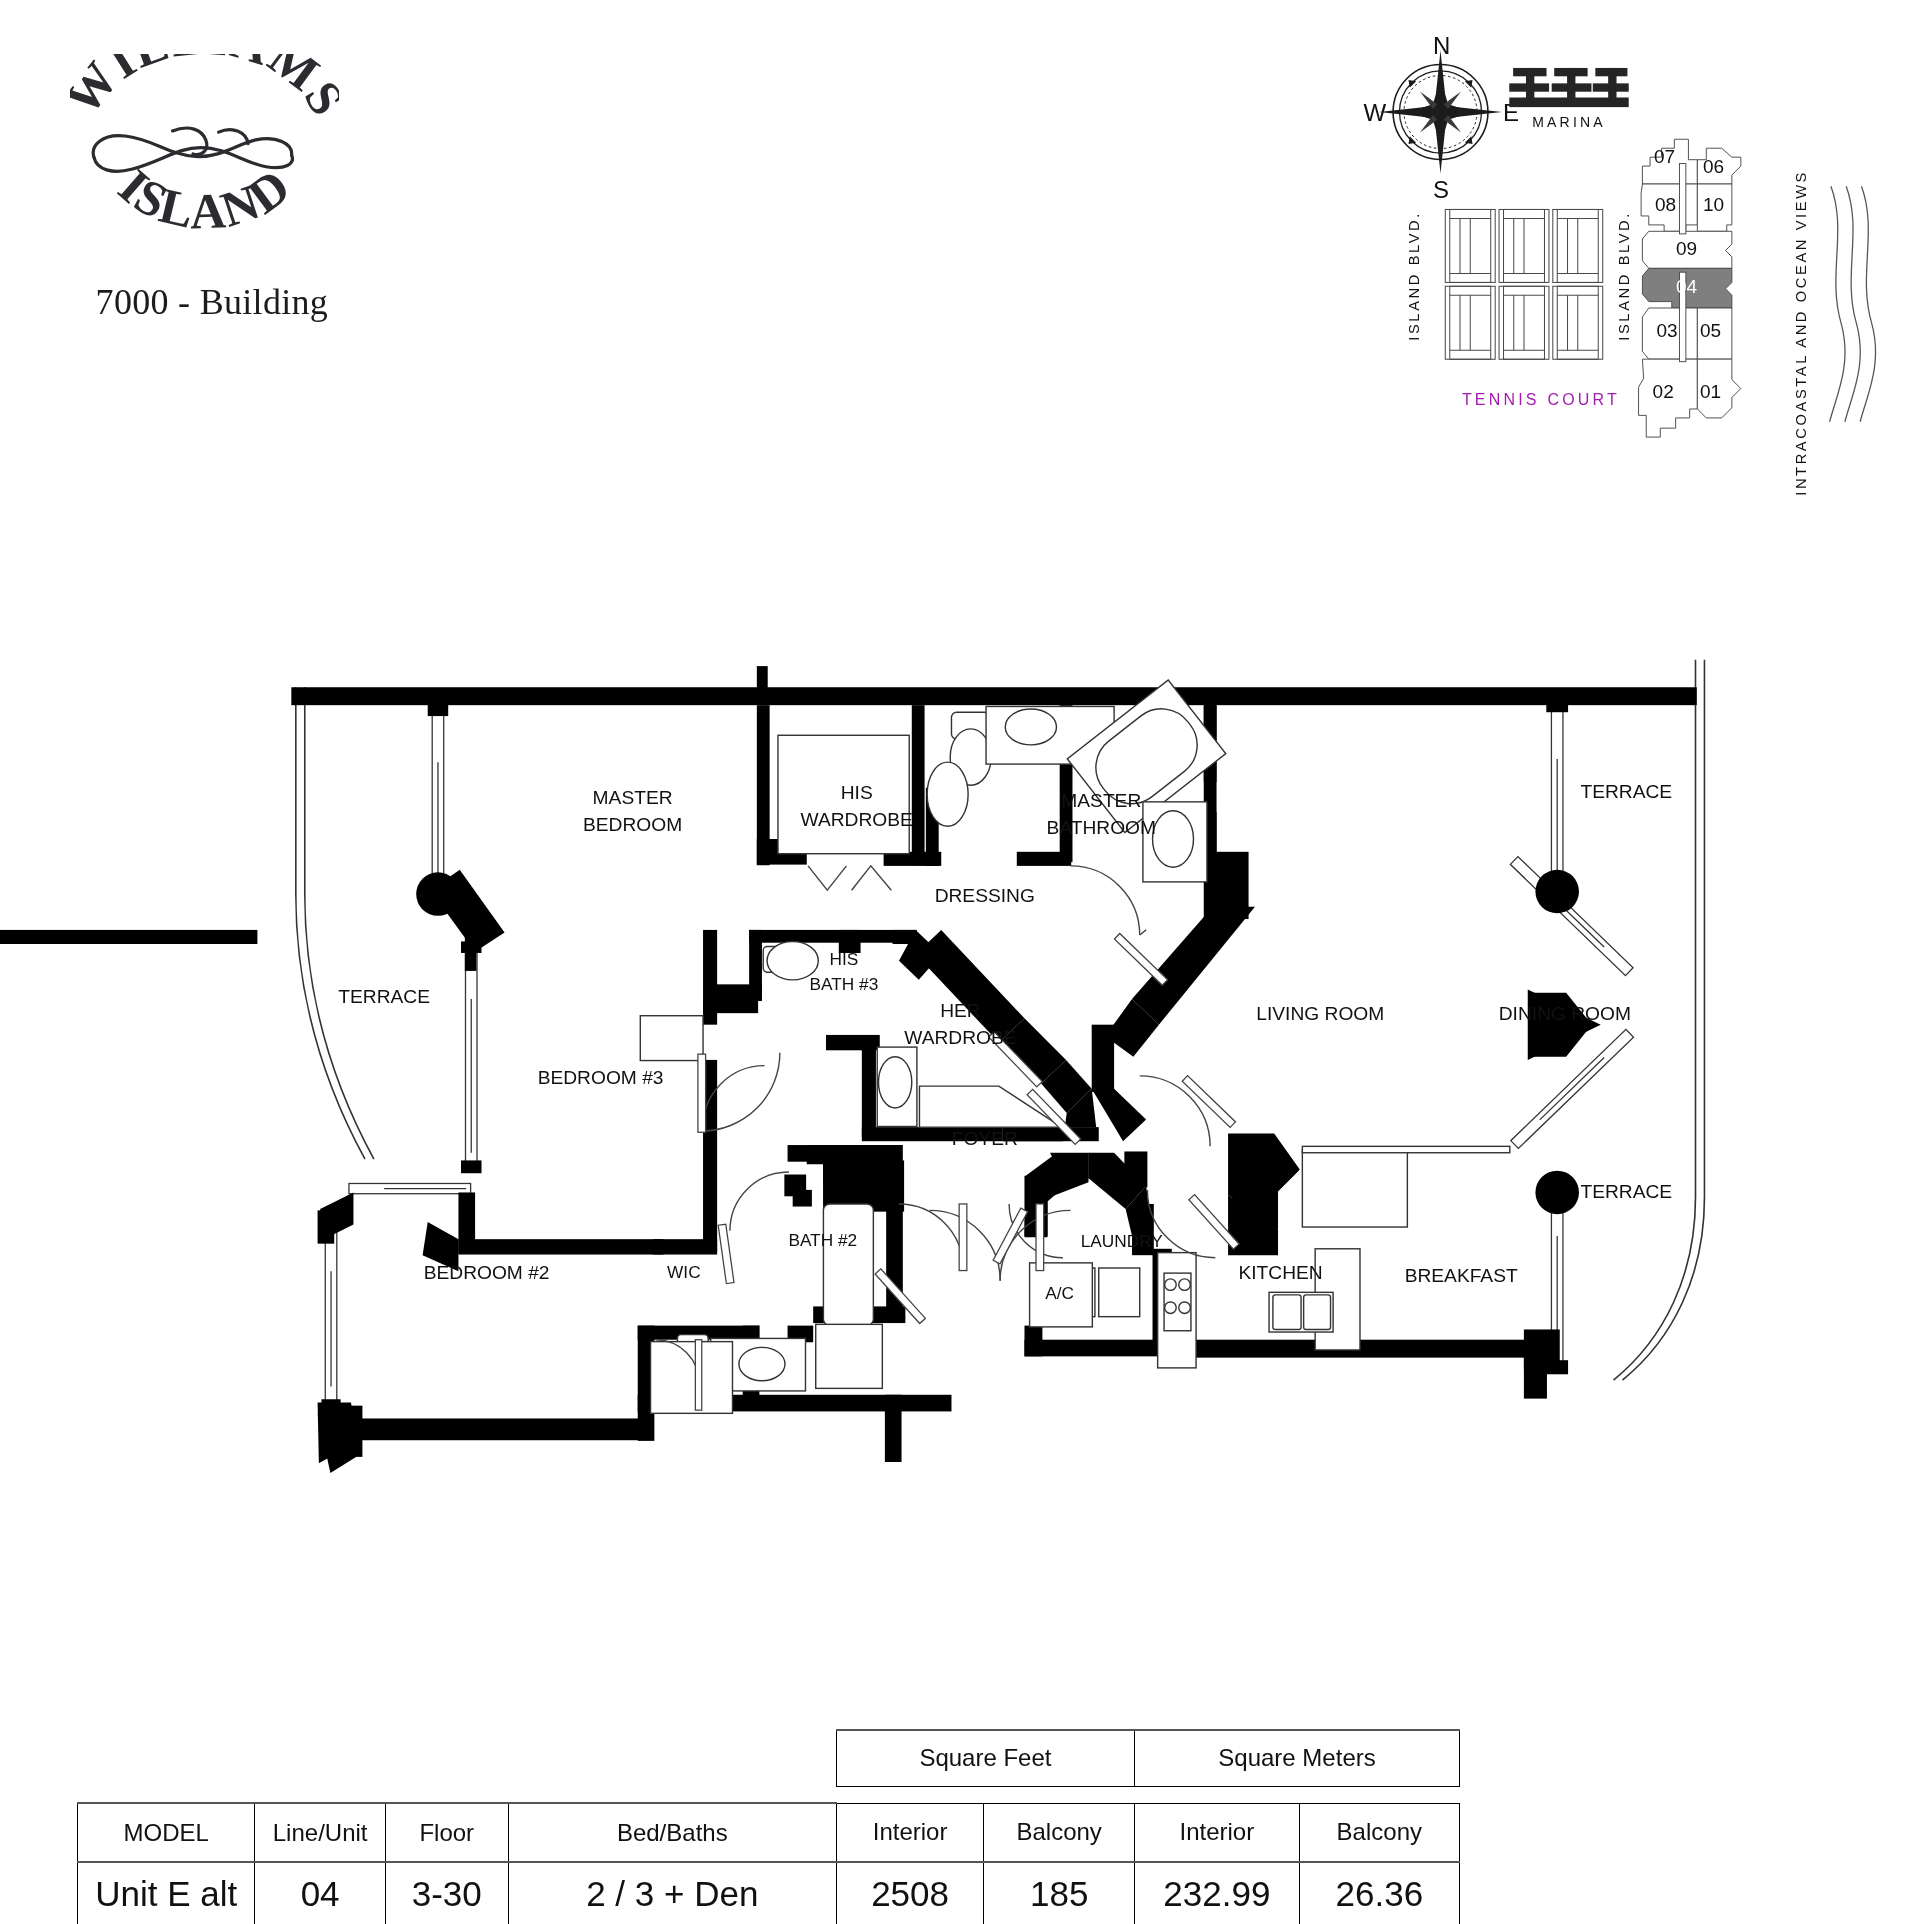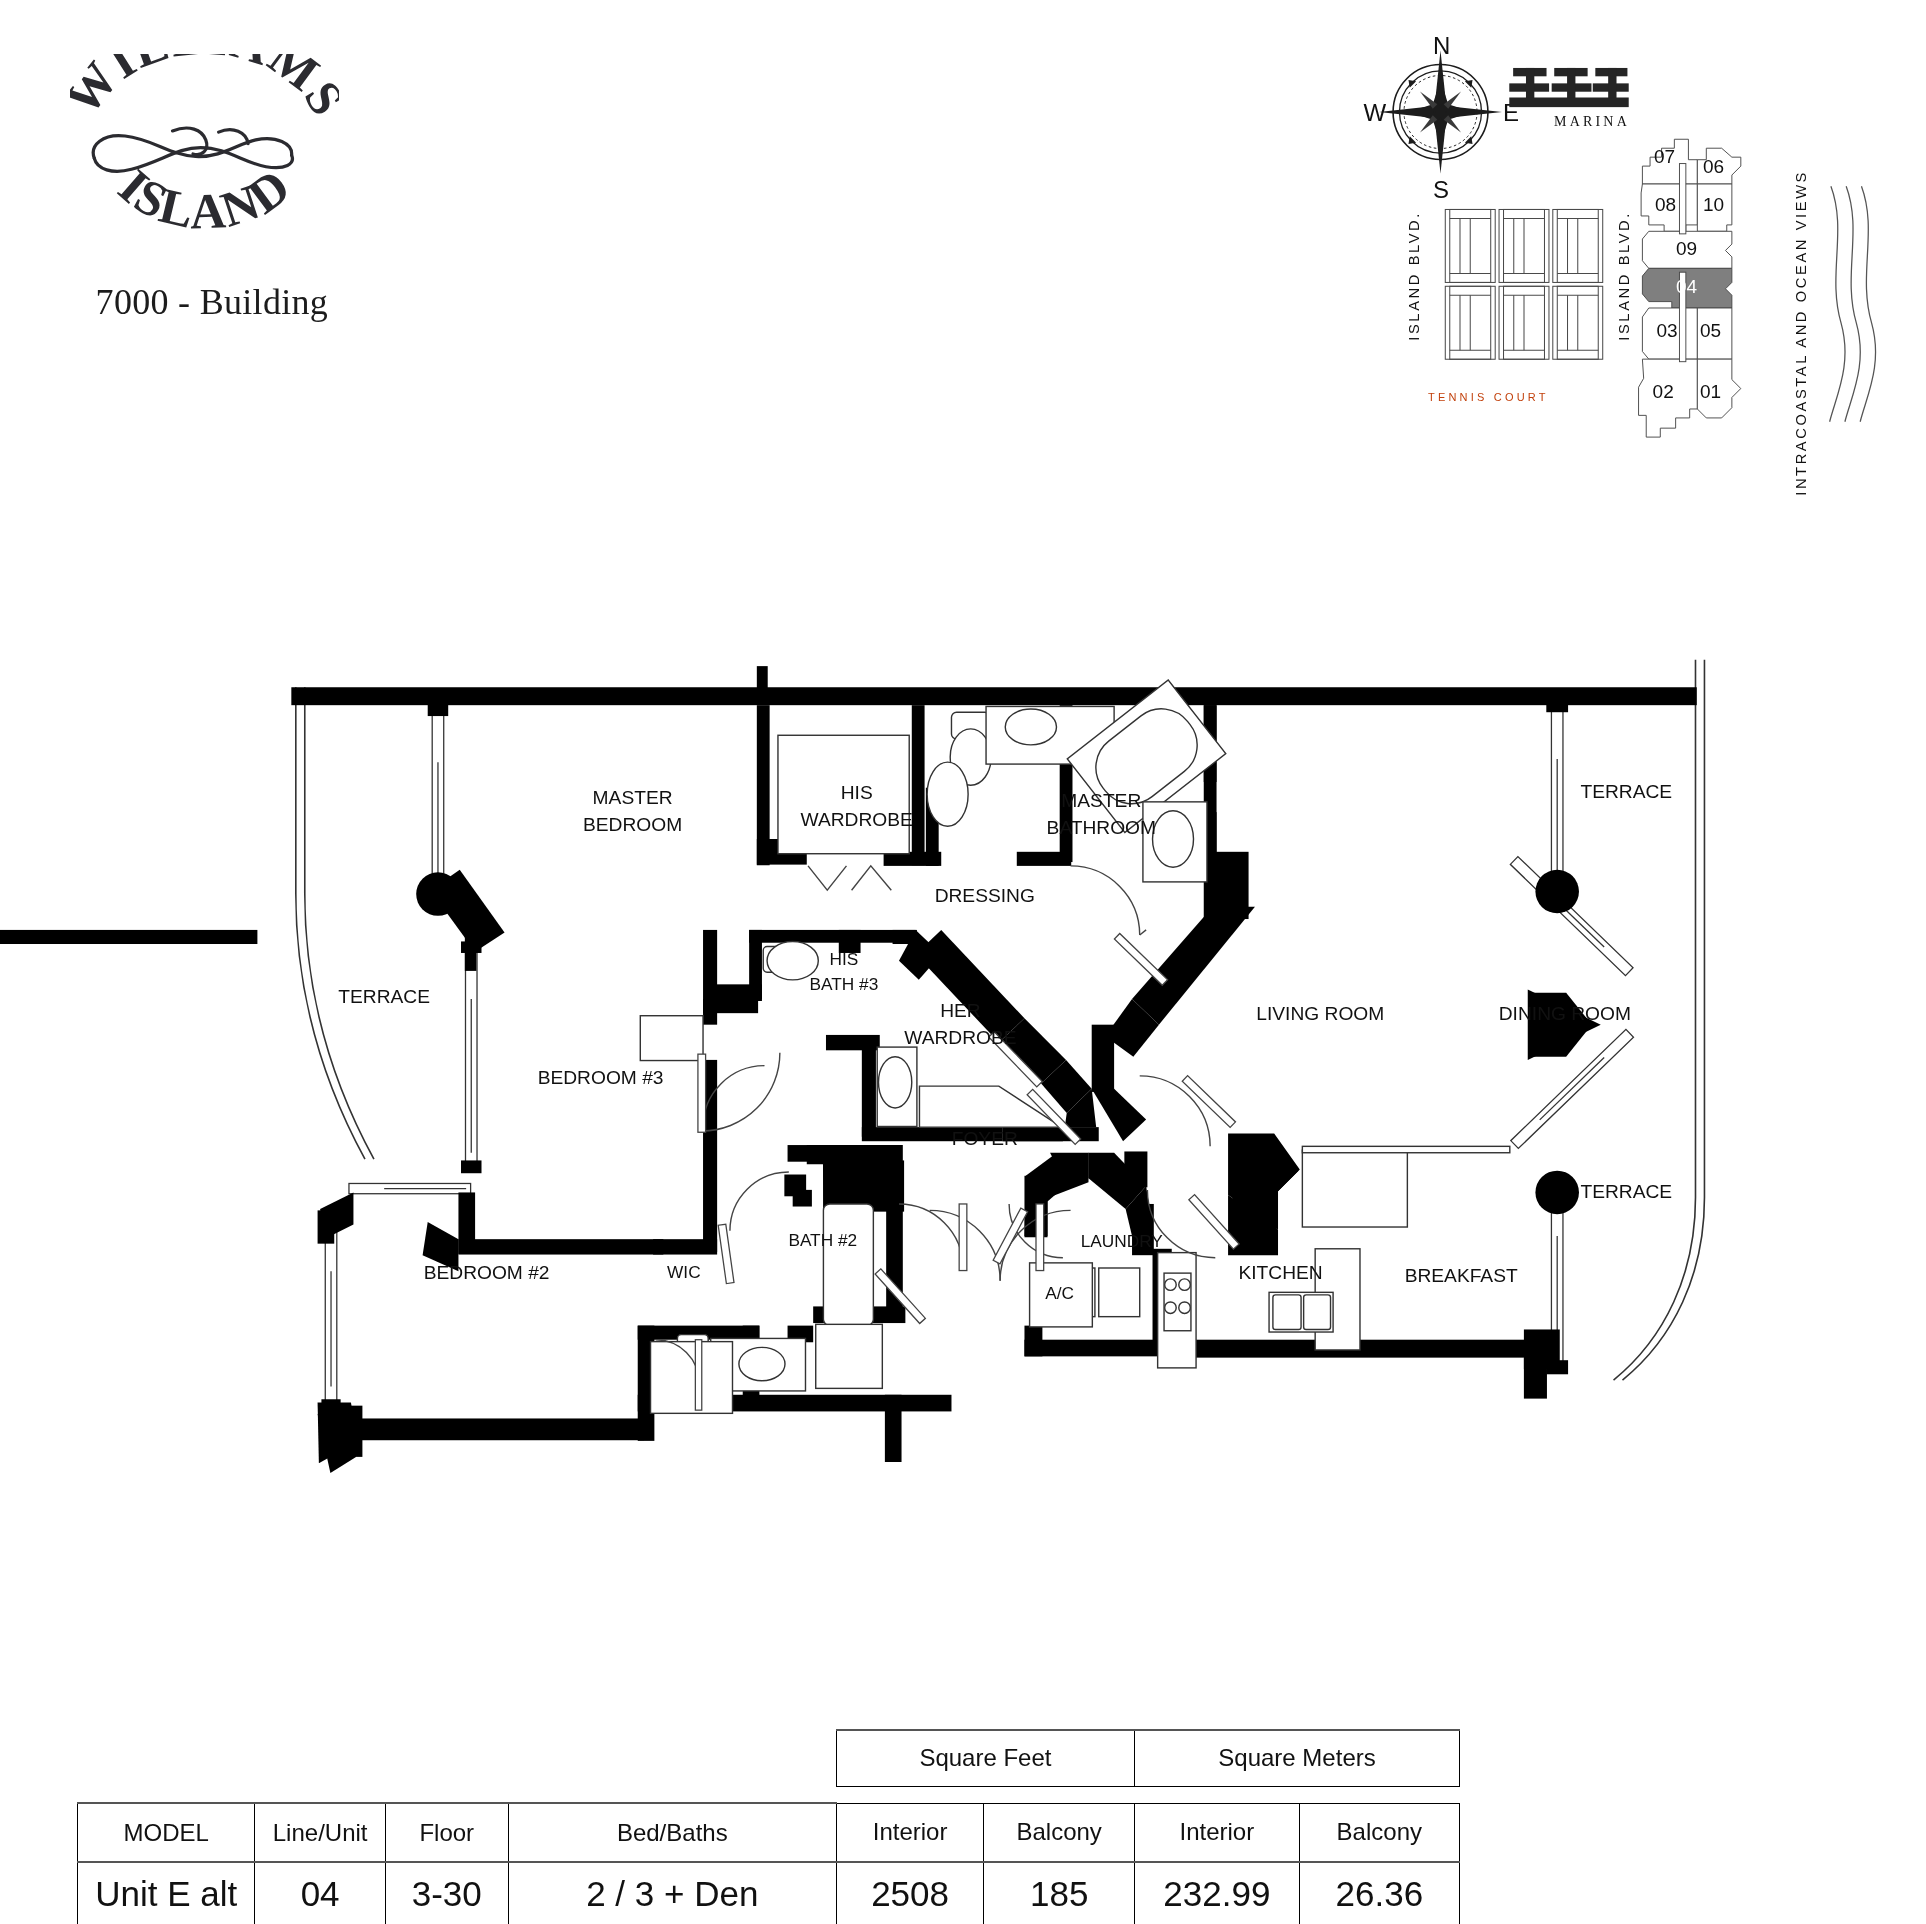--- a/index.html
+++ b/index.html
@@ -30,28 +30,28 @@
   #compass { position:absolute; left: 1370px; top: 35px; width: 141px; height: 154px; }
   #compass svg { display:block; }
   .compass-letter {
     position:absolute; font-size: 24px; color:#111; font-family:"Liberation Sans",sans-serif;
   }
 
   
   #marina { position:absolute; left: 1508px; top: 64px; width: 122px; height: 70px; }
   #marina-label {
     position:absolute; left: 1508px; top: 114px; width: 122px;
-    text-align:right; font-size: 14px; letter-spacing: 3.2px; color:#111;font-family:Liberation Serif, serif;
+    text-align:center; font-size: 14px; letter-spacing: 3.2px; color:#111;
   }
 
   
   #tennis { position:absolute; left: 1444px; top: 208px; width: 160px; height: 154px; }
   #tennis-label {
-    position:absolute; left: 1428px; top: 391px; width: 192px; text-align:left;
-    font-size: 11px; letter-spacing: 3.2px; color:#c2410c;
+    position:absolute; left: 1428px; top: 391px; width: 192px; text-align:right;
+    font-size: 16px; letter-spacing: 3.2px; color:#a21caf;
   }
   .vert-label {
     position:absolute; font-size: 14.7px; letter-spacing: 2.6px; color:#111;
     writing-mode: vertical-rl; transform: rotate(180deg);
     white-space: nowrap;
   }
 
   
   #keyplan { position:absolute; left: 1636px; top: 134px; width: 147px; height: 371px; }
   .kp-num {

